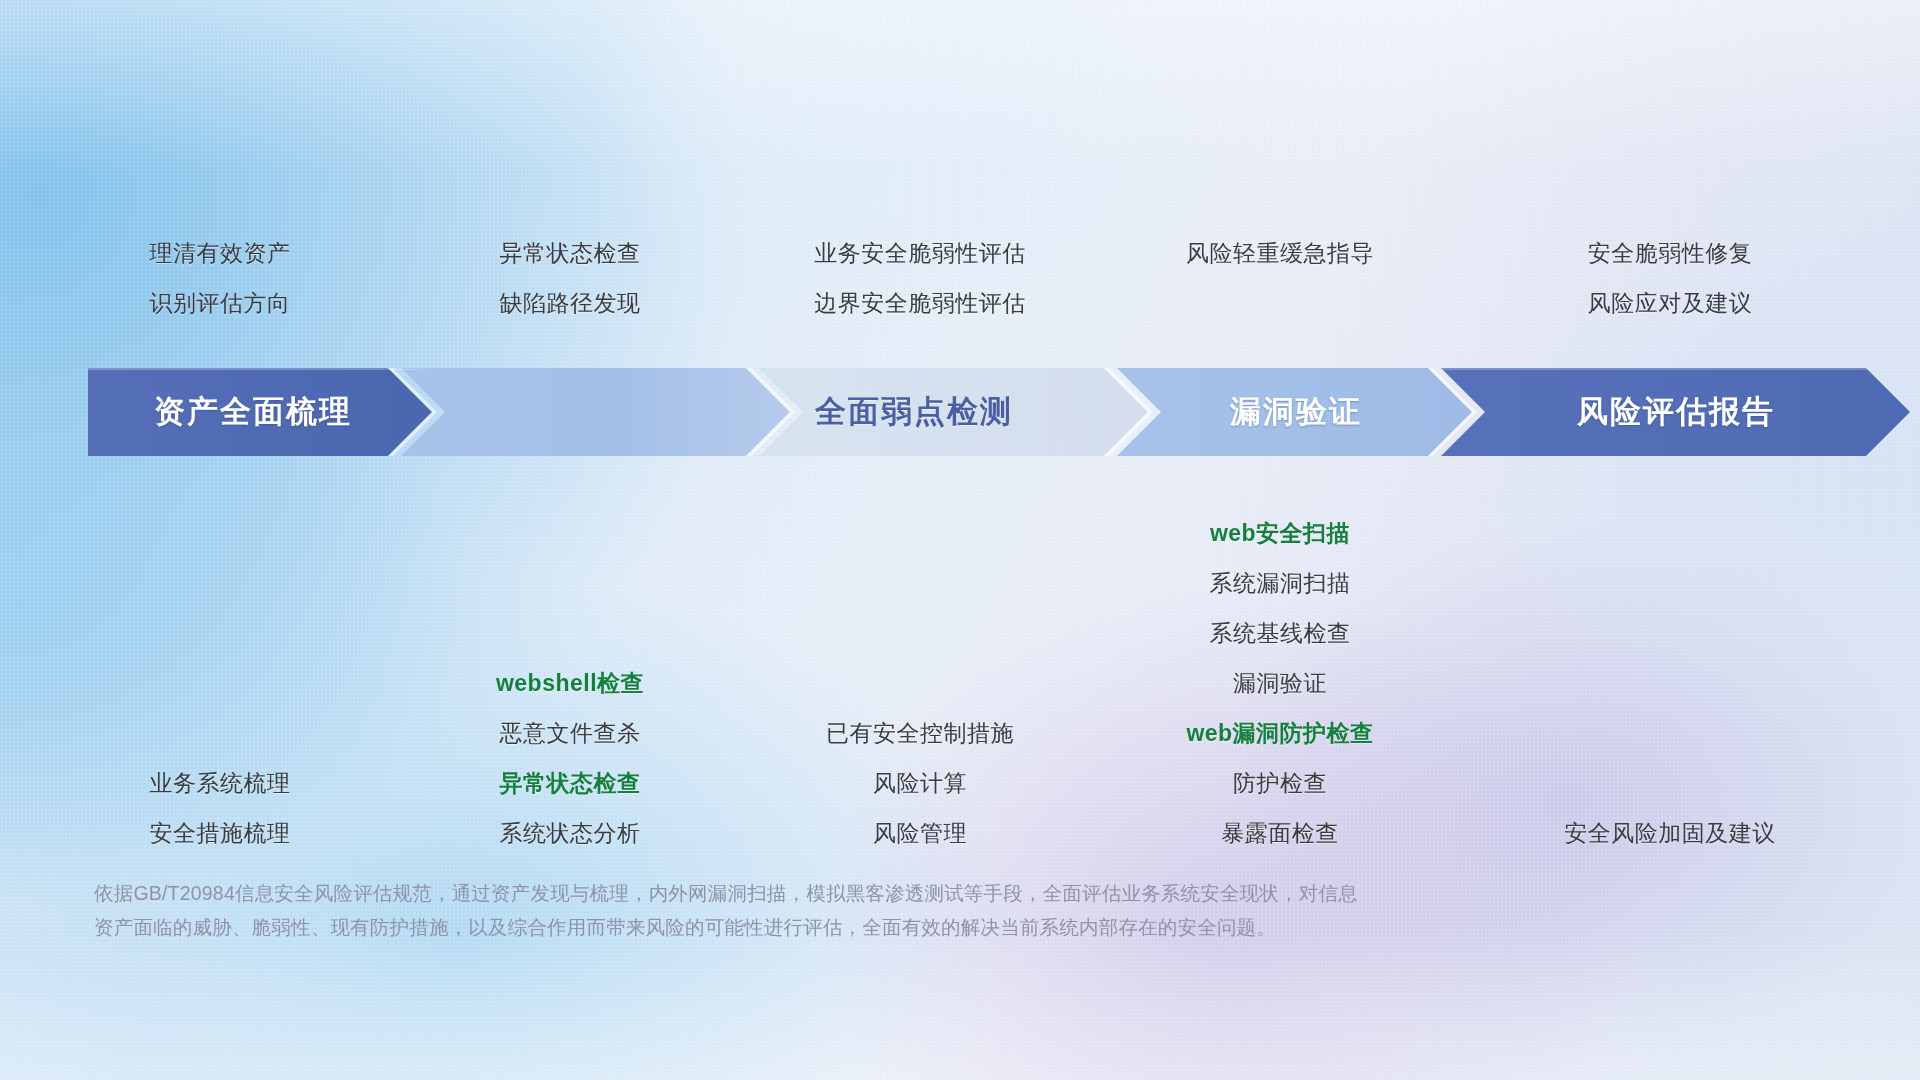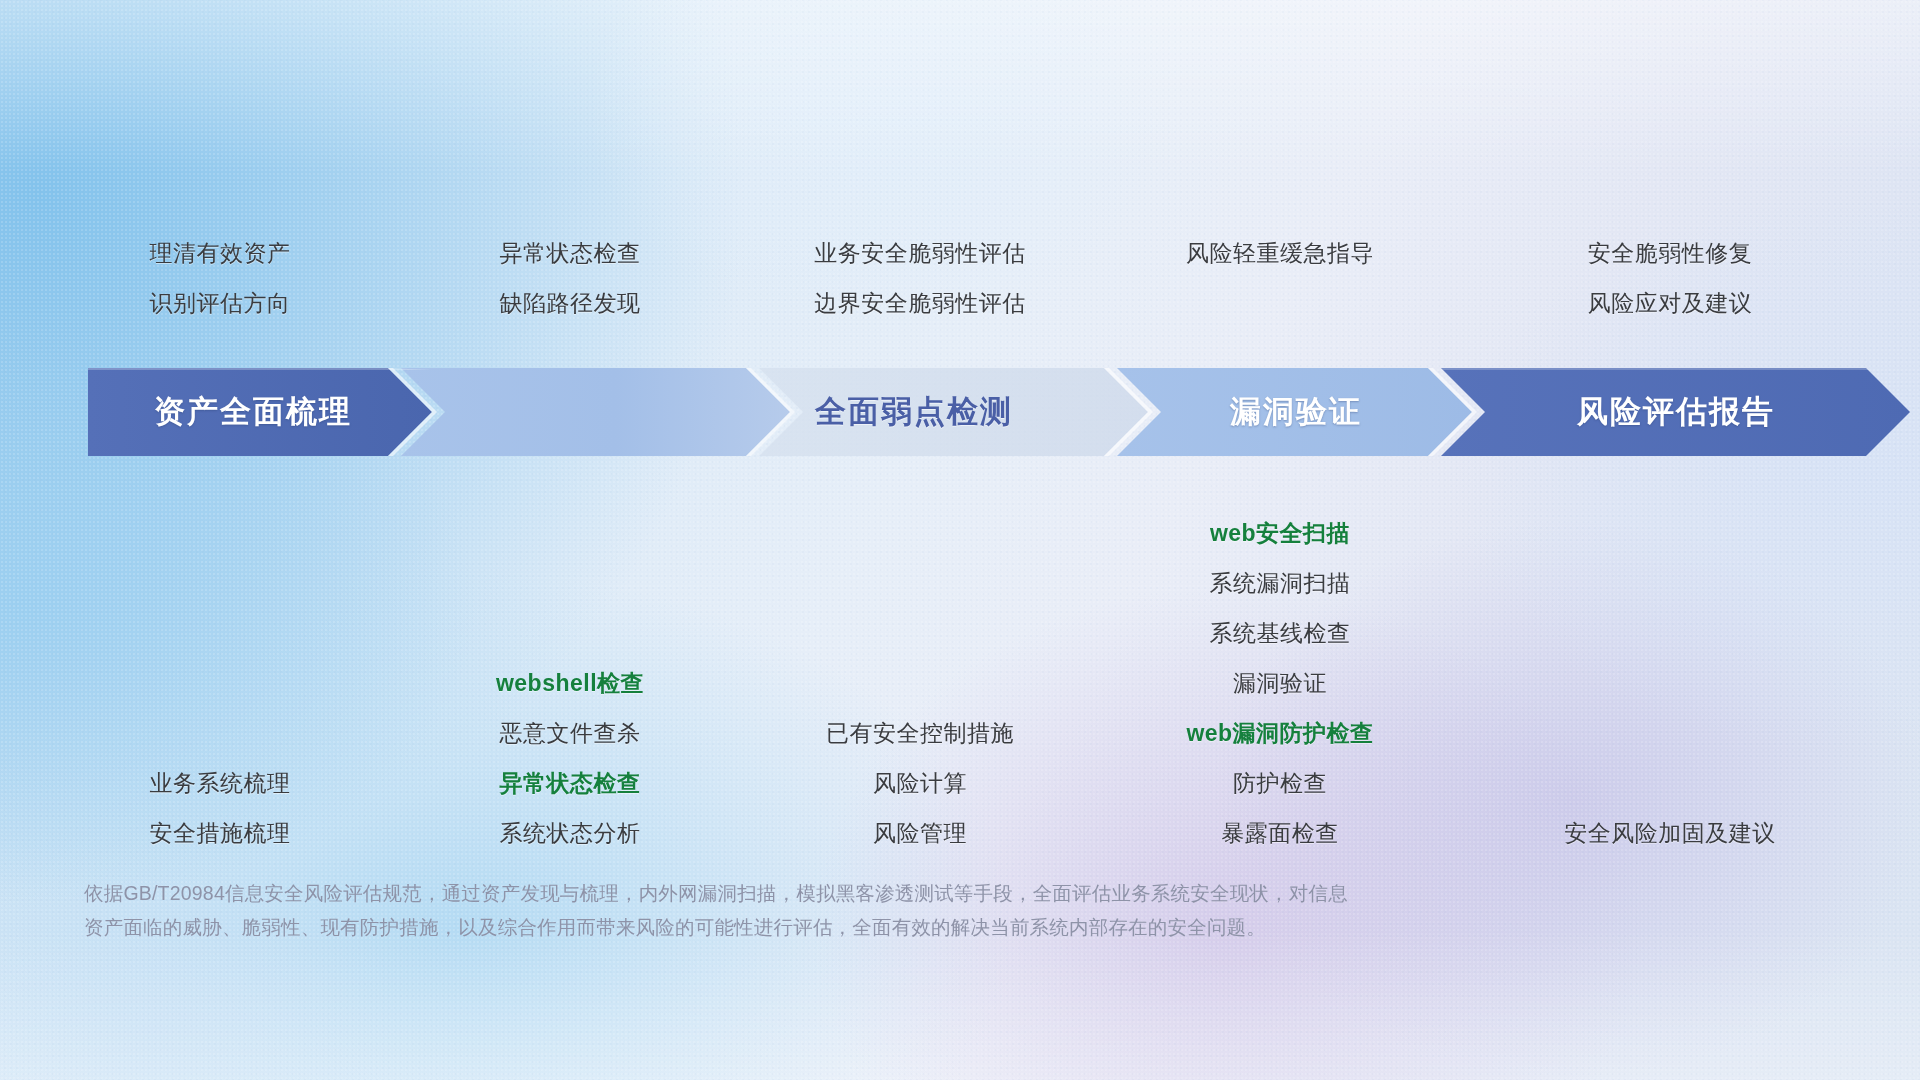--- a/index.html
+++ b/index.html
@@ -135,21 +135,21 @@
   .label-white { color: #ffffff; text-shadow: 0 1px 2px rgba(40,60,110,0.35); }
   .label-blue  { color: #4a5fa6; text-shadow: 0 1px 0 rgba(255,255,255,0.55); }
 
   
   #bottom-row { top: 508px; align-items: flex-end; }
   .item-strong { font-weight: bold; color: #15803d; }
 
   
   #footer {
     position: absolute;
-    left: 84px;
+    left: 94px;
     top: 876px;
     width: 1560px;
     color: #8e93a8;
     font-size: 19.5px;
     line-height: 34px;
     letter-spacing: .2px;
   }
   #footer p { margin: 0; white-space: nowrap; }
 </style>
 </head>

